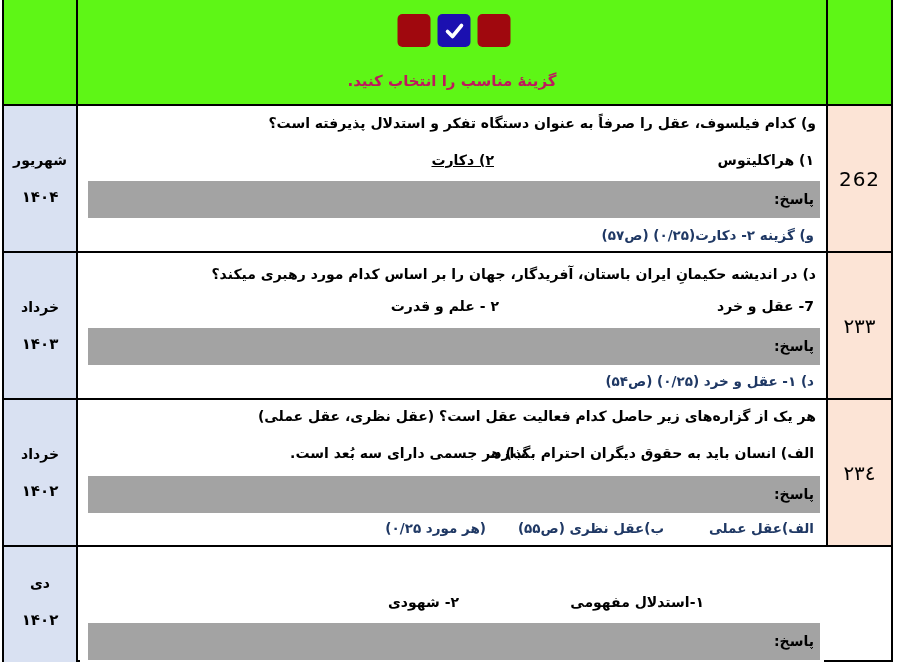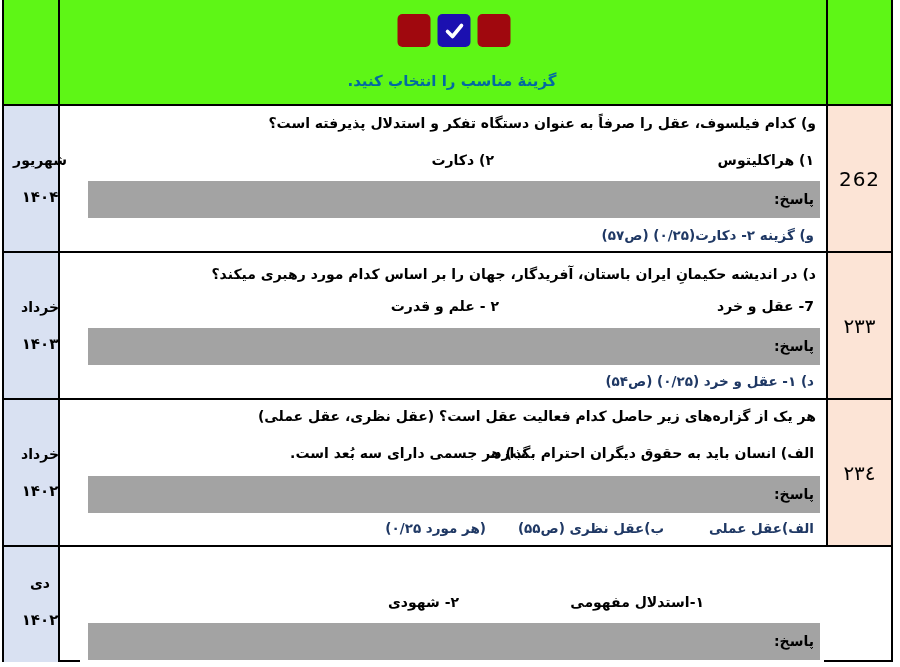--- a/index.html
+++ b/index.html
@@ -5,34 +5,34 @@
     * { box-sizing: border-box; margin: 0; padding: 0; }
     html, body { width: 900px; height: 667px; background: #ffffff; overflow: hidden; }
     body { font-family: "DejaVu Sans", sans-serif; position: relative; }
 
     .sheet {
       position: absolute; left: 2px; top: 0; width: 891px; height: 662px;
       border: 2px solid #000; border-top: none;
     }
     .row { position: absolute; left: 0; width: 887px; border-bottom: 2px solid #000; }
     .cell { position: absolute; top: 0; height: 100%; }
-    .cell-date { left: 0; width: 56px; background: #d9e1f2; border-right: 2px solid #000; padding-left: 46px; }
+    .cell-date { left: 0; width: 74px; background: #d9e1f2; border-right: 2px solid #000; padding-left: 46px; }
     .cell-num { right: 0; width: 65px; background: #fce4d6; border-left: 2px solid #000; }
     .cell-body { left: 76px; right: 67px; background: #ffffff; }
 
     
     .header-row { top: 0; height: 106px; background: #5ef616; }
     .header-row .cell-date, .header-row .cell-num, .header-row .cell-body { background: #5ef616; }
     .icons { position: absolute; top: 14px; left: 50%; transform: translateX(-50%); display: flex; gap: 7px; margin-left: 2px; }
     .box { width: 33px; height: 33px; border-radius: 5px; display: flex; align-items: center; justify-content: center; }
     .box.red { background: #a0080e; }
     .box.blue { background: #1b10b0; }
     .header-title {
       position: absolute; top: 72px; left: 0; right: 0; text-align: center;
-      font-family: "DejaVu Sans", sans-serif; font-weight: bold; font-size: 15px; color: #0369a1;
+      font-family: "DejaVu Sans", sans-serif; font-weight: bold; font-size: 15px; color: #be185d;
       direction: rtl;
     }
 
     
     .date-month, .date-year {
       position: absolute; left: 0; width: 72px; text-align: center;
       font-weight: bold; font-size: 14px; color: #000; direction: rtl;
     }
     .date-month { top: 46px; }
     .date-year { top: 82px; font-size: 15px; }
@@ -82,21 +82,21 @@
   </div>
 
   <div class="row" style="top:106px;height:147px;">
     <div class="cell cell-date">
       <div class="date-month">شهریور</div>
       <div class="date-year">۱۴۰۴</div>
     </div>
     <div class="cell cell-body">
       <div class="line" style="top:9px;">و) کدام فیلسوف، عقل را صرفاً به عنوان دستگاه تفکر و استدلال پذیرفته است؟</div>
       <div class="opt" style="top:46px; right:10px;">۱) هراکلیتوس</div>
-      <div class="opt" style="top:46px; right:330px;">۲) دکارت</div>
+      <div class="opt" style="top:46px; right:330px;text-decoration:underline;">۲) دکارت</div>
       <div class="answer-band" style="top:75px;">
         <div class="answer-label">پاسخ:</div>
       </div>
       <div class="answer" style="top:121px; right:10px;">و) گزینه ۲-  دکارت(۰/۲۵) (ص۵۷)</div>
     </div>
     <div class="cell cell-num">
       <div class="num-label">262</div>
     </div>
   </div>
 

